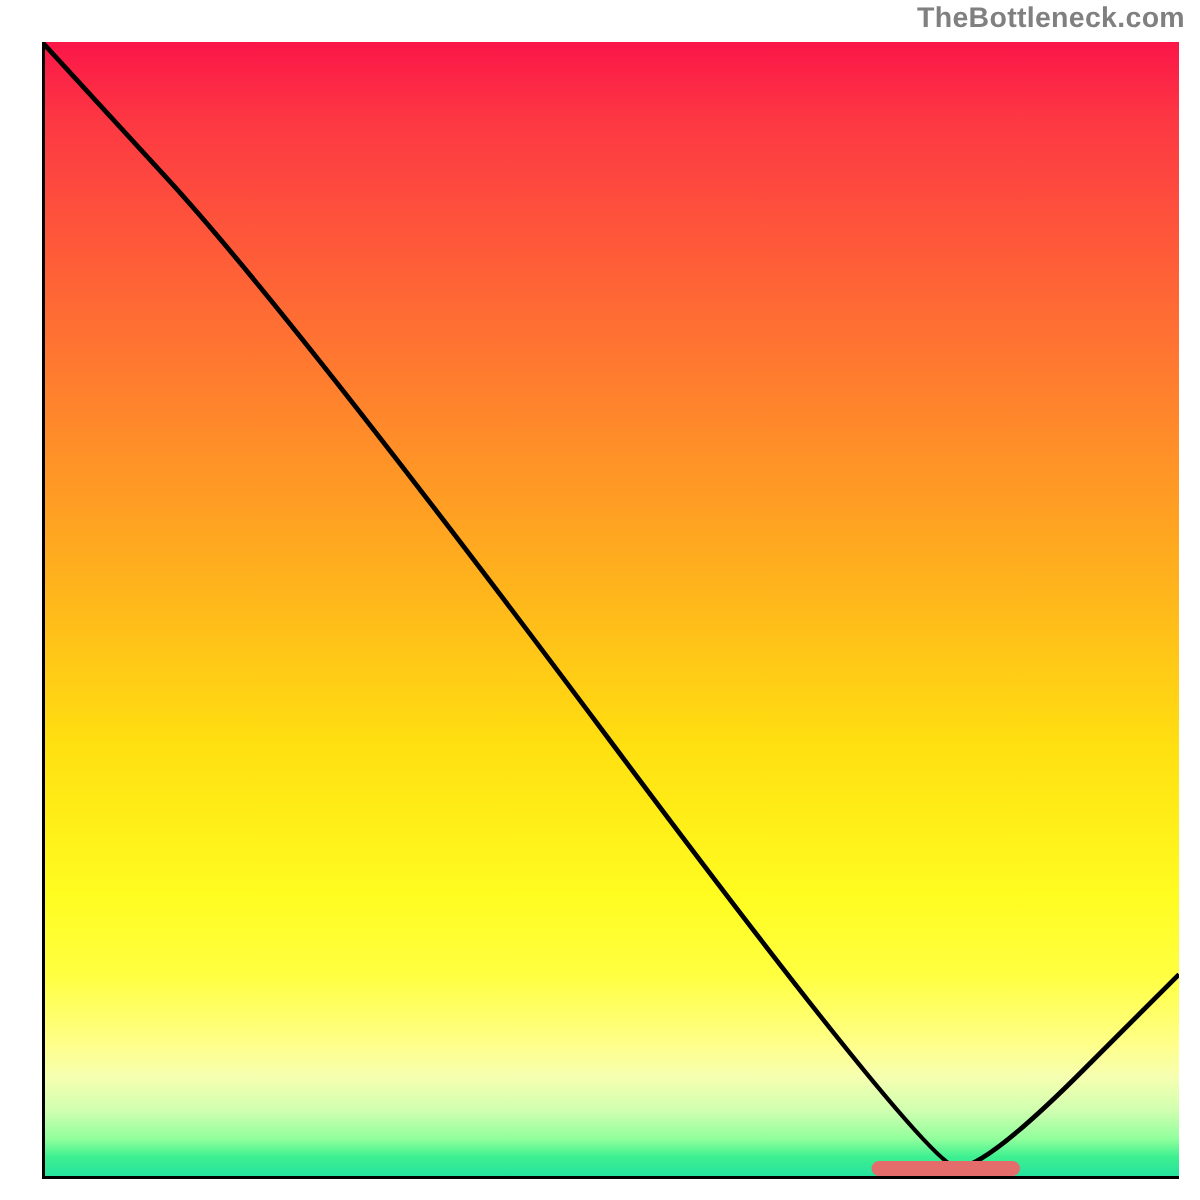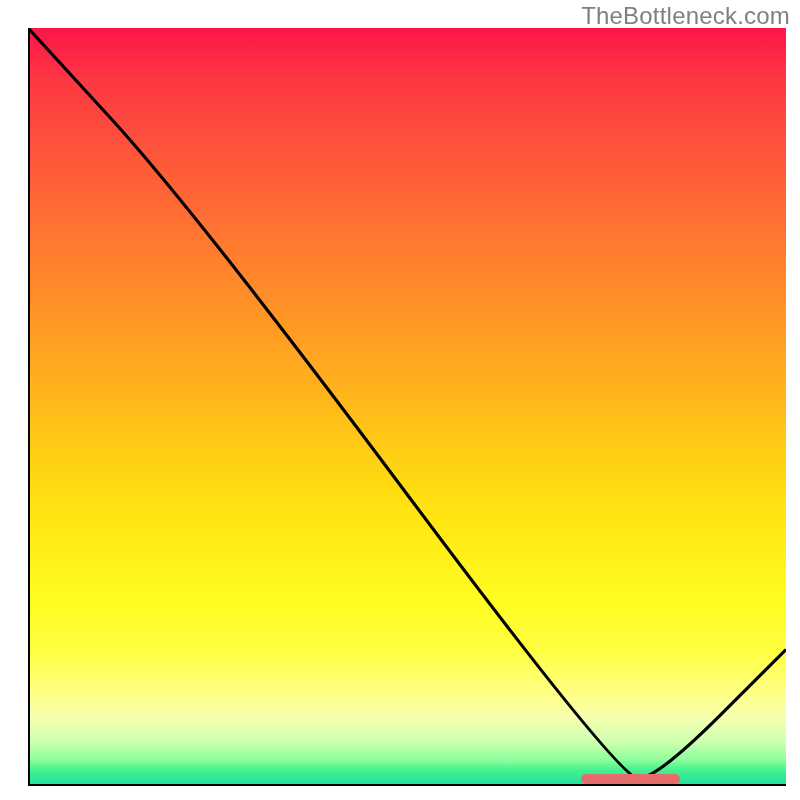--- a/index.html
+++ b/index.html
@@ -14,22 +14,22 @@
   .wrap {
     position: relative;
     width: 800px;
     height: 800px;
   }
   .attribution {
     position: absolute;
     top: 2px;
     right: 10px;
     color: #808080;
-    font-size: 24px;
-    font-weight: normal;
+    font-size: 19px;
+    font-weight: bold;
     letter-spacing: 0.2px;
   }
   .plot-area {
     position: absolute;
     left: 28px;
     top: 28px;
     width: 758px;
     height: 758px;
   }
   .gradient {

